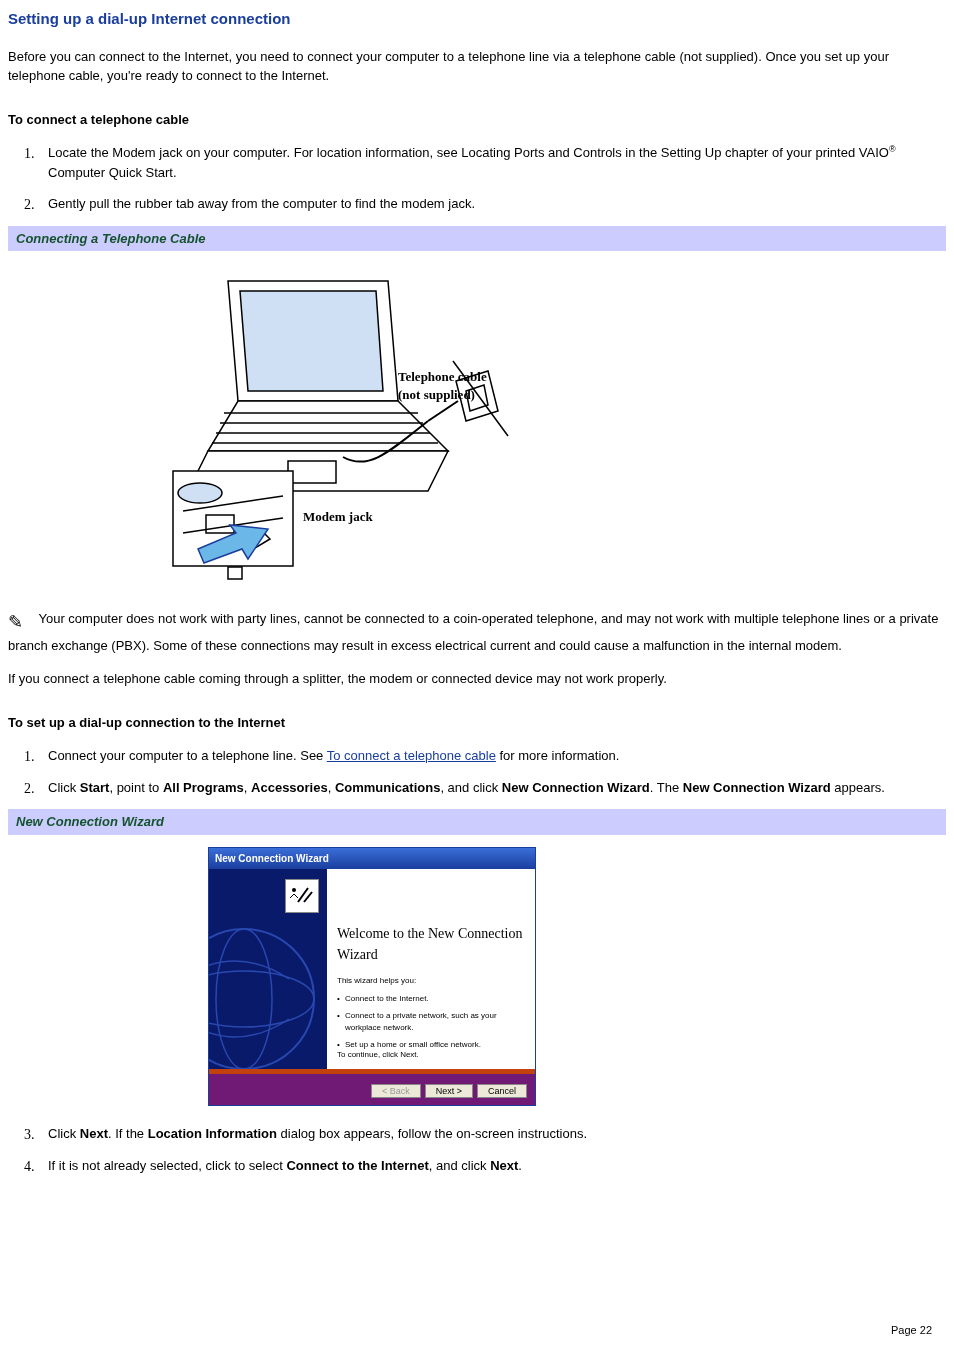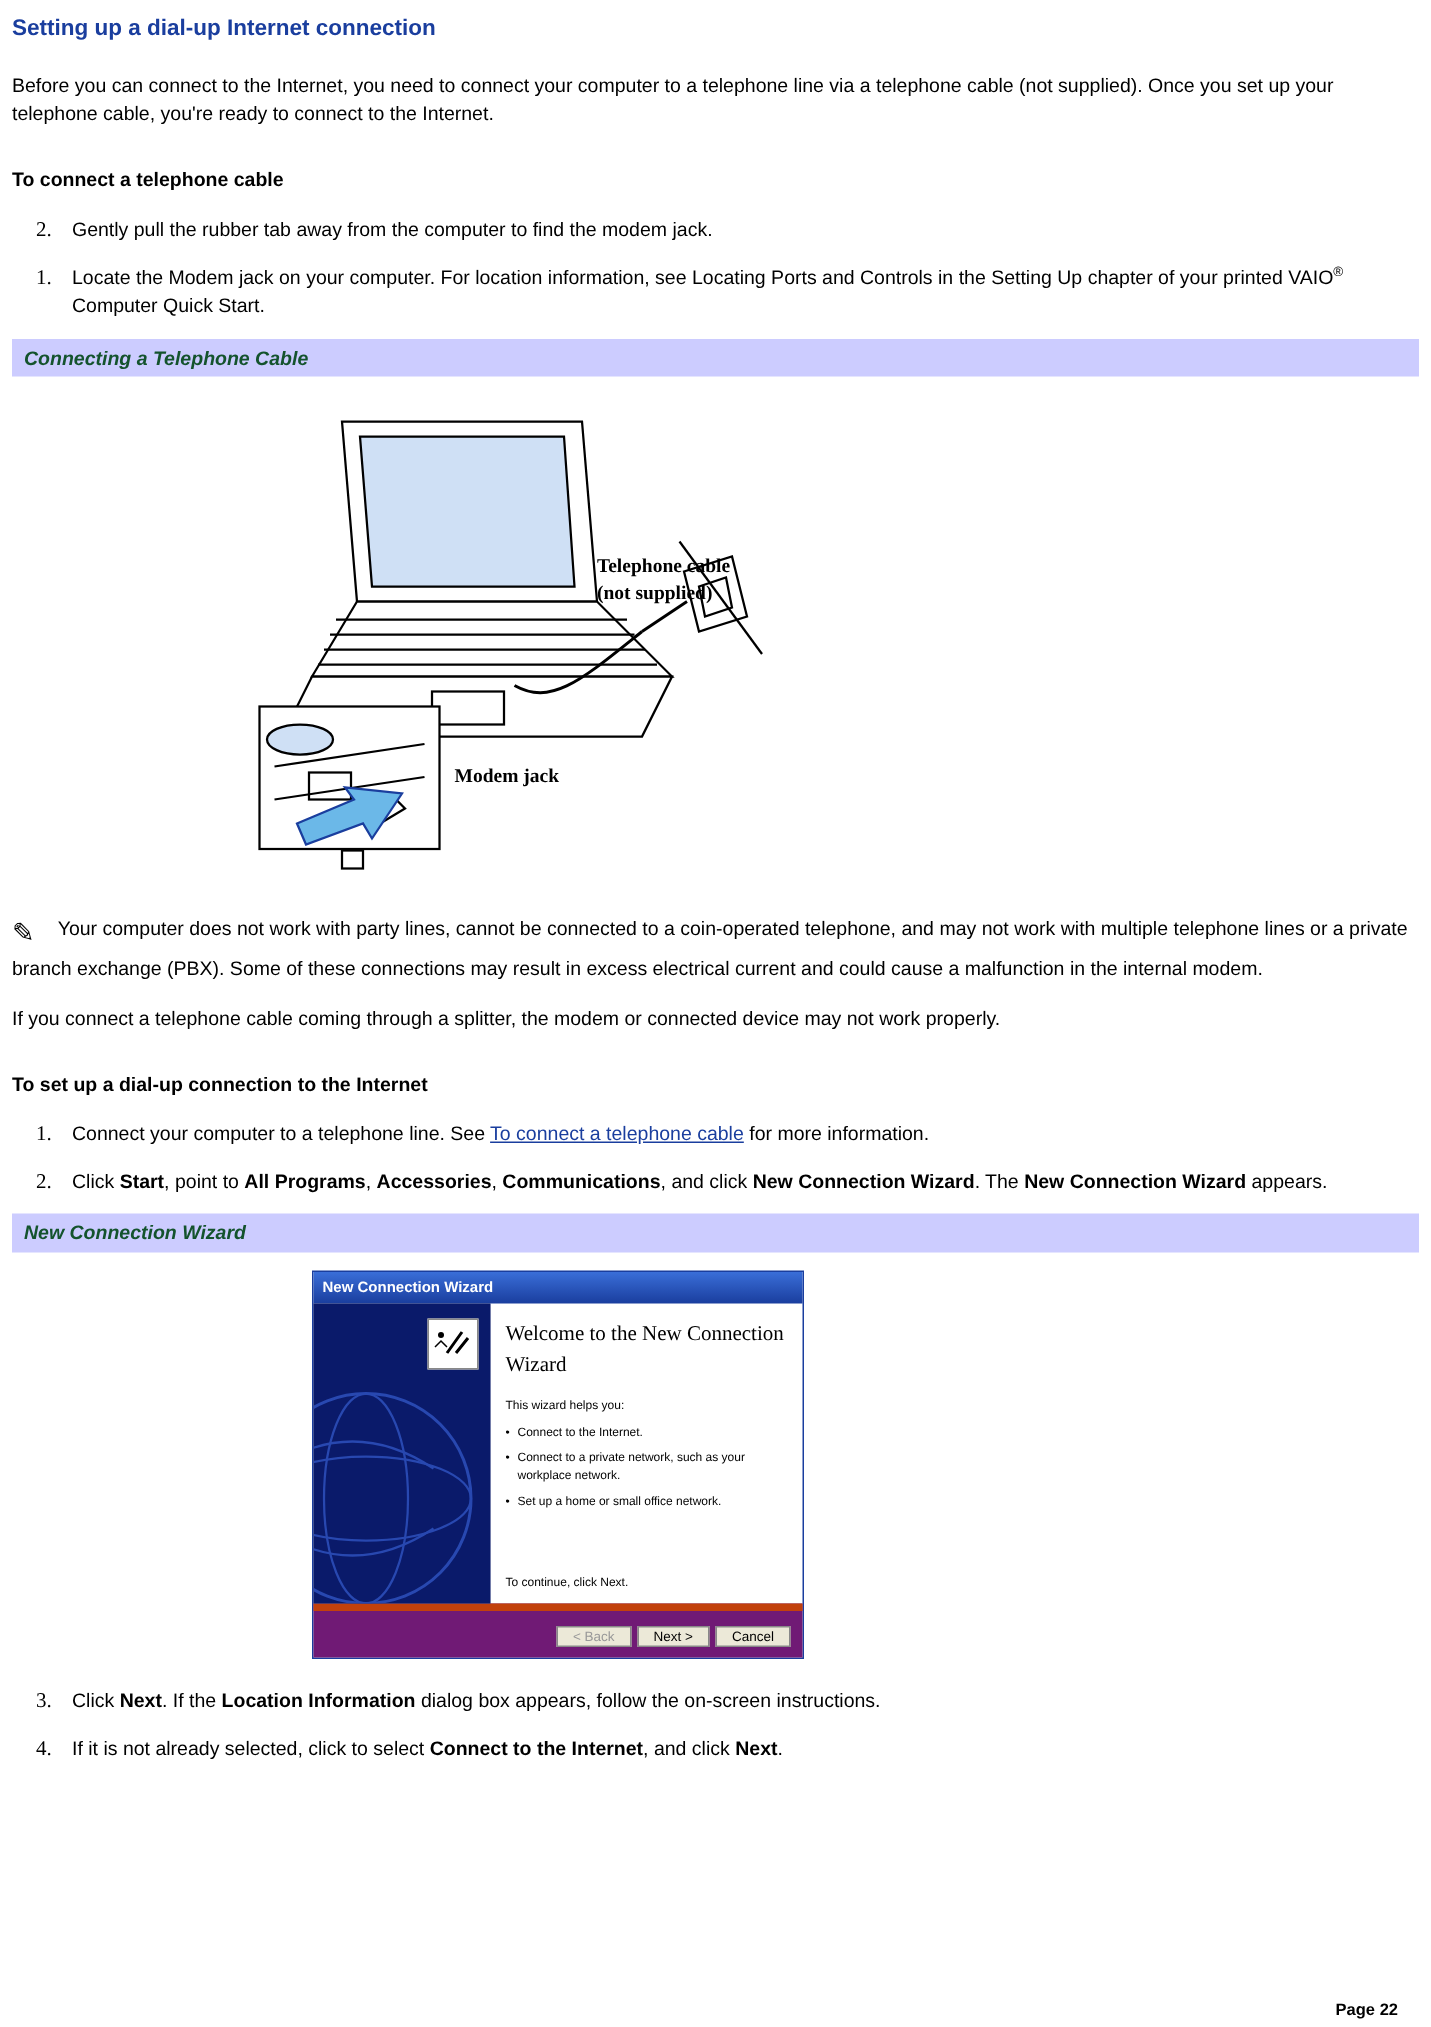--- a/index.html
+++ b/index.html
@@ -78,23 +78,23 @@
       margin-right: 12px;
       font-size: 18px;
     }
     a.link {
       color: #1a3e9e;
       text-decoration: underline;
     }
     .page-number {
       position: absolute;
       right: 14px;
-      bottom: 0;
+      bottom: 10px;
       font-size: 11px;
-      font-weight: bold;
+      font-weight: normal;
     }
     .page-wrapper {
       position: relative;
       min-height: 1340px;
     }
     .strong { font-weight: bold; }
     
     .wizard {
       width: 326px;
       border: 1px solid #1a3e9e;
@@ -127,20 +127,21 @@
       height: 32px;
       background: #fff;
       border: 1px solid #888;
     }
     .wizard-right {
       flex: 1;
       padding: 10px 10px 4px 10px;
       font-size: 9px;
       color: #000;
       position: relative;
+      margin-top: 44px;
     }
     .wizard-welcome {
       font-family: "Times New Roman", serif;
       font-size: 14px;
       margin-bottom: 10px;
     }
     .wizard-line { font-size: 8px; margin-bottom: 6px; }
     .wizard-bullet { font-size: 8px; margin-bottom: 5px; padding-left: 8px; position: relative; }
     .wizard-bullet::before { content: "•"; position: absolute; left: 0; }
     .wizard-continue { position: absolute; bottom: 8px; left: 10px; font-size: 8px; }
@@ -165,24 +166,24 @@
 
 <div class="page-wrapper">
 
   <div class="section-title">Setting up a dial-up Internet connection</div>
 
   <div class="body-text">Before you can connect to the Internet, you need to connect your computer to a telephone line via a telephone cable (not supplied). Once you set up your telephone cable, you're ready to connect to the Internet.</div>
 
   <div class="sub-heading">To connect a telephone cable</div>
 
   <ol class="numbered">
-    <li data-num="2">Gently pull the rubber tab away from the computer to find the modem jack.</li>
     <li data-num="1">
       <span>Locate the Modem jack on your computer. For location information, see Locating Ports and Controls in the Setting Up chapter of your printed VAIO</span><span class="registered">®</span><span> Computer Quick Start.</span>
     </li>
+    <li data-num="2">Gently pull the rubber tab away from the computer to find the modem jack.</li>
   </ol>
 
   <div class="caption-bar">Connecting a Telephone Cable</div>
 
   <div class="figure-area">
     <div class="laptop-diagram">
       <svg width="400" height="310" viewBox="0 0 400 310">
 
         <g stroke="#000" stroke-width="1.5" fill="none">
           <path d="M 60 10 L 220 10 L 230 130 L 70 130 Z" fill="#fff"></path>

